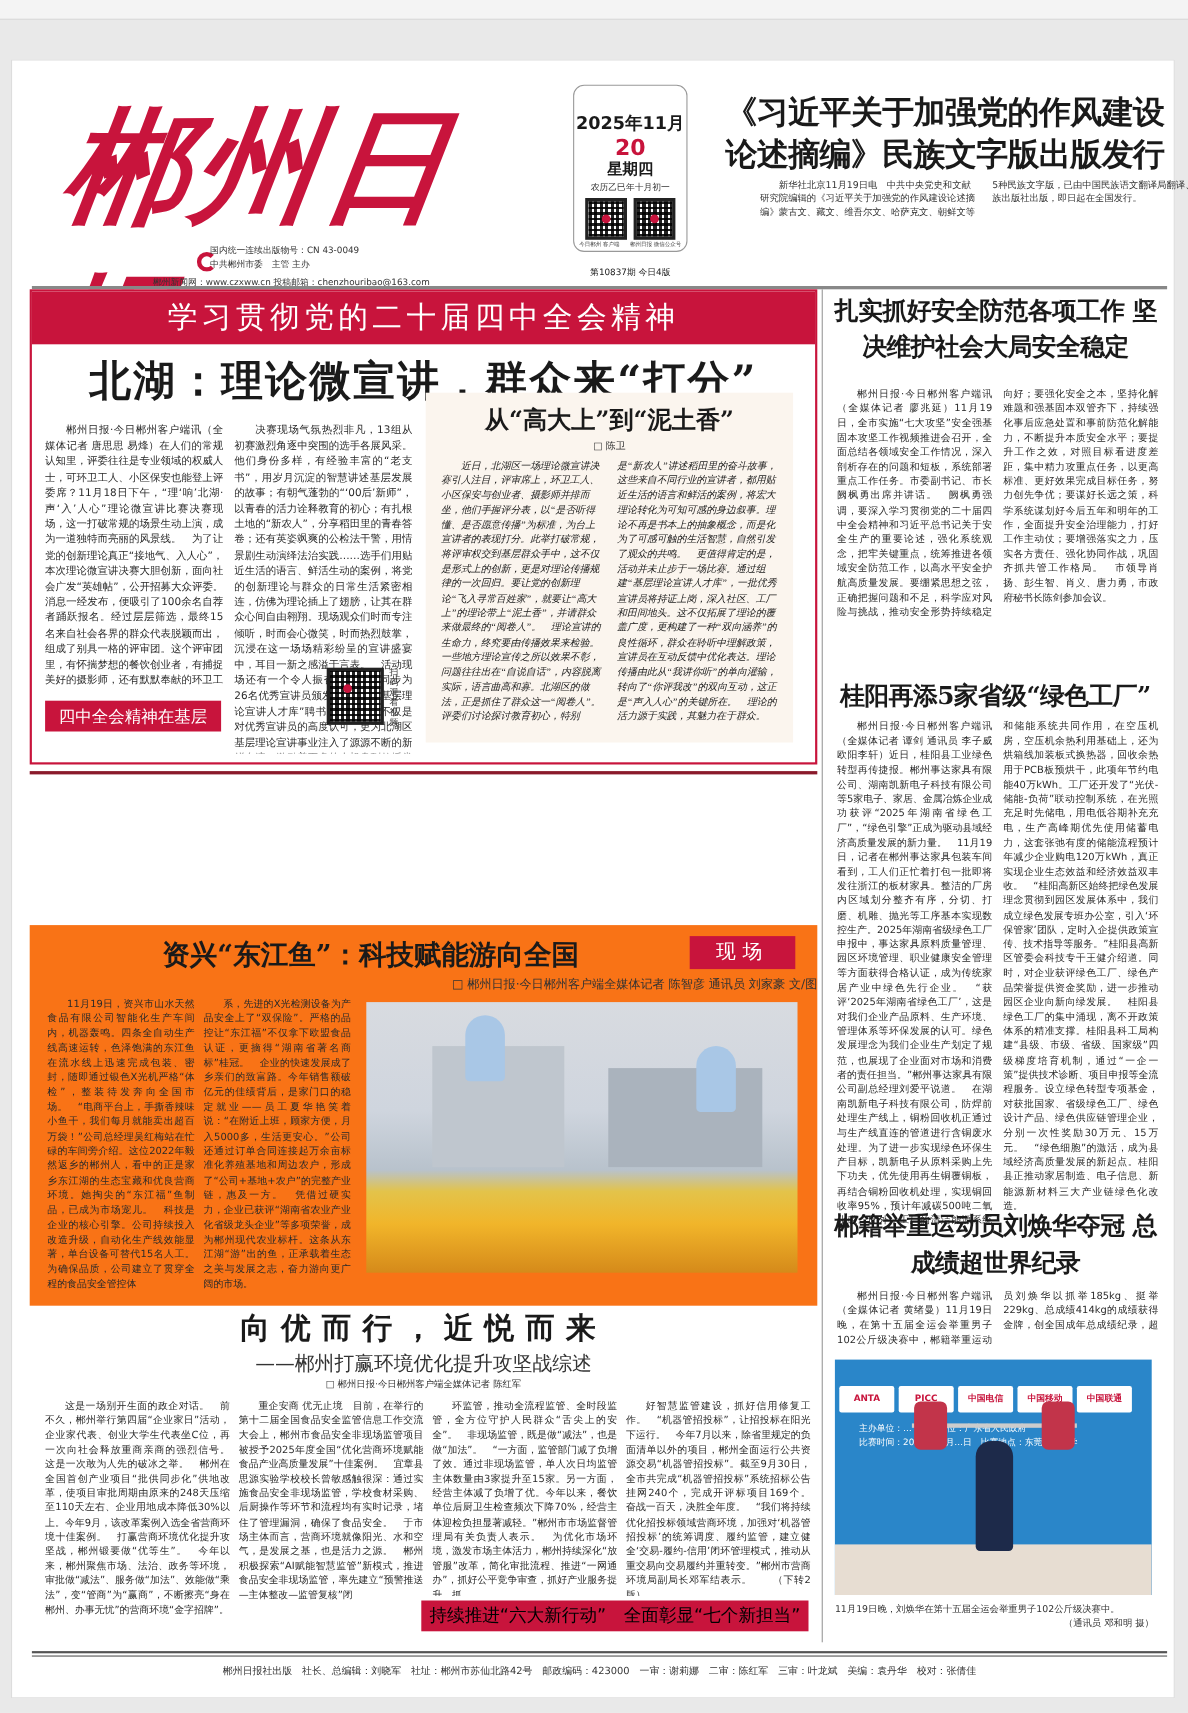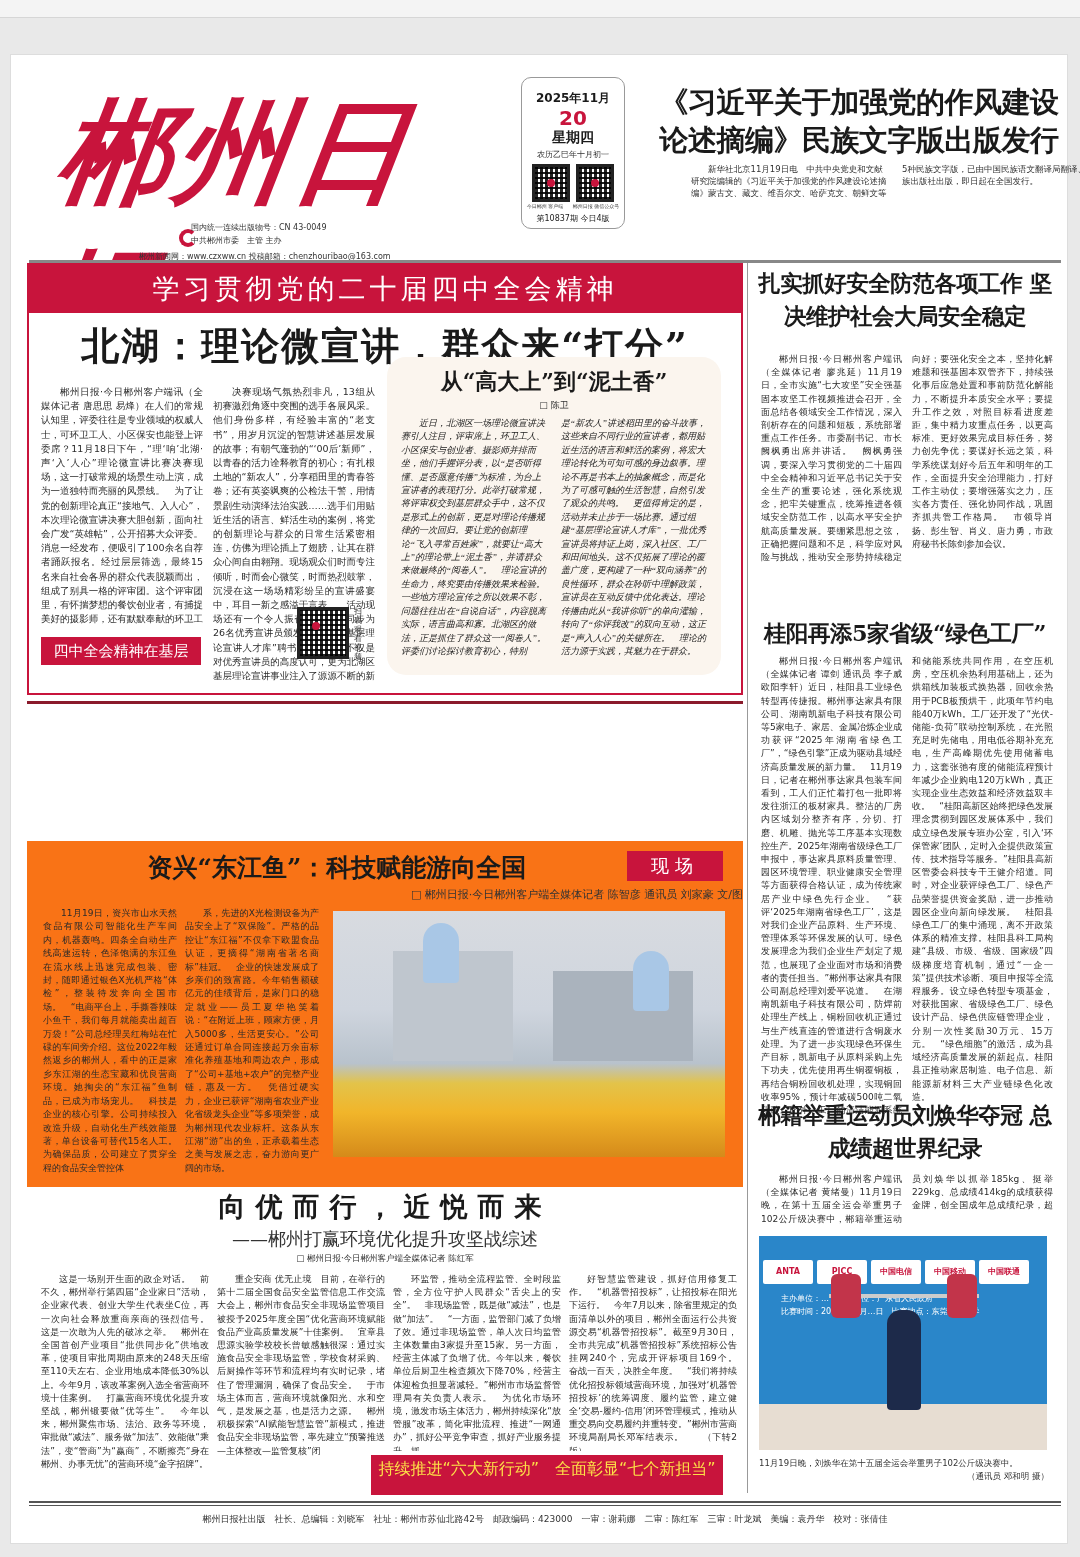--- a/index.html
+++ b/index.html
@@ -10,49 +10,49 @@
   .abs { position: absolute; }
 
   
   .logo { left: 48px; top: 22px; width: 440px; height: 150px; color: #c8143c; font-family: "DejaVu Serif", serif; font-size: 112px; font-weight: bold; font-style: italic; letter-spacing: 6px; line-height: 150px; transform: skewX(-8deg); }
   .logo-sub { left: 180px; top: 166px; font-size: 8px; color: #333; line-height: 13px; }
   .logo-c { left: 168px; top: 174px; width: 18px; height: 18px; border: 4px solid #c8143c; border-right-color: transparent; border-radius: 50%; }
   .logo-web { left: 128px; top: 196px; font-size: 8px; color: #333; }
   .masthead-rule { left: 18px; top: 205px; width: 1032px; height: 3px; background: #888; }
 
   .datebox { left: 510px; top: 22px; width: 104px; height: 152px; border: 1px solid #999; border-radius: 10px; text-align: center; }
-  .date-ym { font-size: 12px; font-weight: bold; margin-top: 12px; }
+  .date-ym { font-size: 16px; font-weight: bold; margin-top: 24px; }
   .date-d { font-size: 20px; font-weight: bold; color: #c8143c; line-height: 22px; }
   .date-w { font-size: 14px; font-weight: bold; }
   .date-lunar { font-size: 8px; color: #333; margin-top: 2px; }
   .qr-row { display: flex; justify-content: center; gap: 6px; margin-top: 4px; }
   .qr { width: 38px; height: 38px; background:
       repeating-linear-gradient(90deg, #222 0 3px, #fff 3px 5px),
       repeating-linear-gradient(0deg, #222 0 2px, #fff 2px 5px);
       background-blend-mode: multiply; border: 3px solid #222; position: relative; }
   .qr::after { content: ""; position: absolute; left: 12px; top: 12px; width: 8px; height: 8px; background: #c8143c; border-radius: 50%; }
   .qr-label { font-size: 5px; color: #444; display: flex; justify-content: space-around; margin-top: 1px; }
-  .date-issue { font-size: 8px; margin-top: 4px; }
+  .date-issue { font-size: 8px; margin-top: 16px; }
 
   .lead-title { left: 648px; top: 28px; width: 400px; font-family: "DejaVu Sans", sans-serif; font-weight: bold; font-size: 29px; line-height: 38px; letter-spacing: -0.5px; text-align: center; }
   .lead-body { left: 640px; top: 108px; width: 410px; font-size: 8.5px; line-height: 12px; column-count: 2; column-gap: 12px; text-indent: 2em; color: #333; margin-left: 40px; }
 
   
   .beihu-box { left: 16px; top: 208px; width: 716px; height: 432px; border: 2px solid #c8143c; background: #fff; }
   .beihu-banner { left: 0; top: 0; width: 712px; height: 48px; background: #c8143c; color: #fff; font-size: 27px; text-align: center; line-height: 48px; letter-spacing: 4px; }
   .beihu-title { left: 0; top: 56px; width: 712px; text-align: center; font-family: "DejaVu Serif", serif; font-weight: bold; font-size: 38px; letter-spacing: 2px; }
   .col-text { font-size: 9.5px; line-height: 14.2px; color: #2a2a2a; text-align: justify; }
   .col-text p { text-indent: 2em; }
   .beihu-c1 { left: 12px; top: 120px; width: 162px; height: 240px; overflow: hidden; }
   .beihu-c2 { left: 184px; top: 120px; width: 162px; height: 300px; overflow: hidden; }
   .beihu-tag { left: 12px; top: 372px; width: 160px; height: 28px; background: #c8143c; color: #fff; font-size: 15px; line-height: 28px; text-align: center; }
   .beihu-qr { left: 268px; top: 342px; width: 52px; height: 52px; }
   .qr-side { left: 325px; top: 342px; width: 12px; font-size: 8px; line-height: 9px; color: #333; }
 
-  .inset { left: 358px; top: 92px; width: 334px; height: 318px; background: #fbf5ee; border-radius: 19px; }
+  .inset { left: 358px; top: 92px; width: 334px; height: 318px; background: #fbf5ee; border-radius: 0; }
   .inset-title { left: 0; top: 10px; width: 334px; text-align: center; font-family: "DejaVu Serif", serif; font-weight: bold; font-size: 22px; }
   .inset-author { left: 0; top: 42px; width: 334px; text-align: center; font-size: 9px; color: #333; }
   .inset-body { left: 14px; top: 60px; width: 306px; height: 250px; overflow: hidden; column-count: 2; column-gap: 14px; font-family: Liberation Serif, serif; font-style: italic; font-size: 9px; line-height: 13.4px; }
 
   .beihu-rule { left: 16px; top: 646px; width: 716px; height: 3px; background: #8a1a2b; }
 
   
   .r-title { left: 744px; width: 300px; font-weight: bold; font-size: 22.5px; line-height: 33px; text-align: center; letter-spacing: -0.5px; }
   .r-text { left: 750px; width: 292px; column-count: 2; column-gap: 10px; font-size: 9px; line-height: 13.2px; overflow: hidden; }
   .vsep { left: 736px; top: 208px; width: 1px; height: 1230px; background: #999; }
@@ -66,21 +66,21 @@
   .zx-c2 { left: 158px; top: 66px; width: 134px; height: 270px; overflow: hidden; font-size: 9px; line-height: 13.4px; }
   .zx-photo { left: 306px; top: 70px; width: 392px; height: 246px; background: linear-gradient(180deg, #d8dbe0 0%, #cfd5de 40%, #b8c2cc 62%, #e3c34a 70%, #f1b52a 82%, #d58a1a 100%); overflow: hidden; }
   .zx-photo .worker { position: absolute; width: 36px; height: 60px; background: #a9c7e6; border-radius: 18px 18px 4px 4px; }
   .zx-photo .machine { position: absolute; background: #9aa6b0; }
 
   
   .xy-title { left: 16px; top: 1134px; width: 716px; text-align: center; font-weight: bold; font-size: 27px; letter-spacing: 10px; }
   .xy-sub { left: 16px; top: 1172px; width: 716px; text-align: center; font-size: 18px; color: #333; }
   .xy-byline { left: 16px; top: 1198px; width: 716px; text-align: center; font-size: 8.5px; color: #333; }
   .xy-col { top: 1218px; width: 168px; height: 220px; overflow: hidden; font-size: 9px; line-height: 13.2px; }
-  .xy-banner { left: 360px; top: 1400px; width: 352px; height: 40px; background: #c8143c; color: #fde047; font-size: 16px; line-height: 28px; text-align: center; }
+  .xy-banner { left: 372px; top: 1400px; width: 352px; height: 28px; background: #c8143c; color: #000000; font-size: 16px; line-height: 28px; text-align: center; }
 
   
   .wl-photo { left: 748px; top: 1181px; width: 288px; height: 214px; background: #2a86c9; overflow: hidden; }
   .wl-photo .banner-strip { position: absolute; left: 0; top: 24px; width: 288px; height: 26px; display: flex; gap: 4px; padding-left: 4px; }
   .wl-photo .sponsor { width: 50px; height: 24px; background: #fff; border-radius: 2px; font-size: 8px; color: #c8143c; text-align: center; line-height: 24px; font-weight: bold; }
   .wl-photo .floor { position: absolute; left: 0; top: 168px; width: 288px; height: 46px; background: #e7ddd2; }
   .wl-photo .lifter { position: absolute; left: 128px; top: 74px; width: 34px; height: 100px; background: #1d2a4a; border-radius: 14px 14px 4px 4px; }
   .wl-photo .plate { position: absolute; top: 38px; width: 30px; height: 44px; background: #c2344a; border-radius: 6px; }
   .wl-photo .bar { position: absolute; left: 70px; top: 58px; width: 150px; height: 4px; background: #ccc; }
   .wl-photo .info { position: absolute; left: 22px; top: 56px; font-size: 8px; color: #fff; line-height: 13px; }

